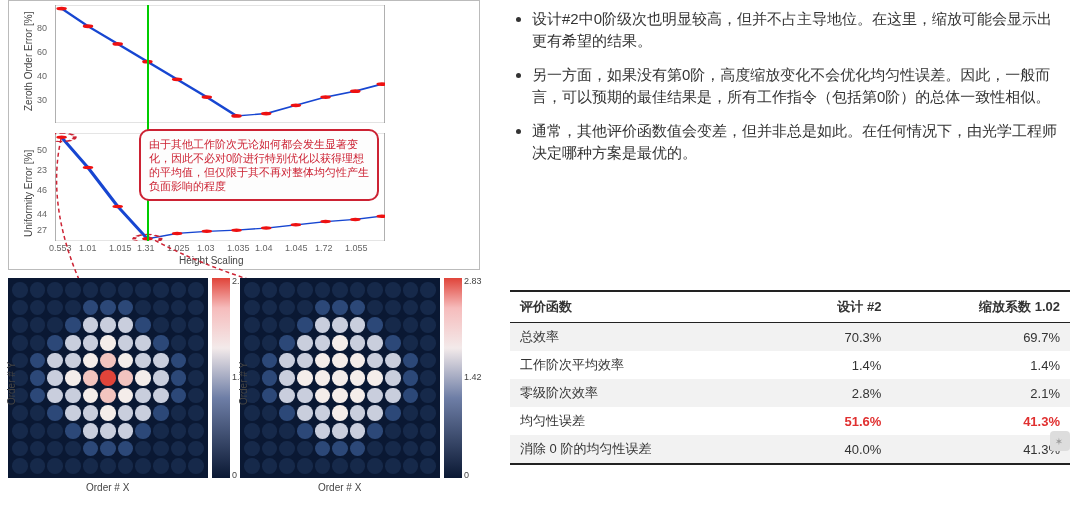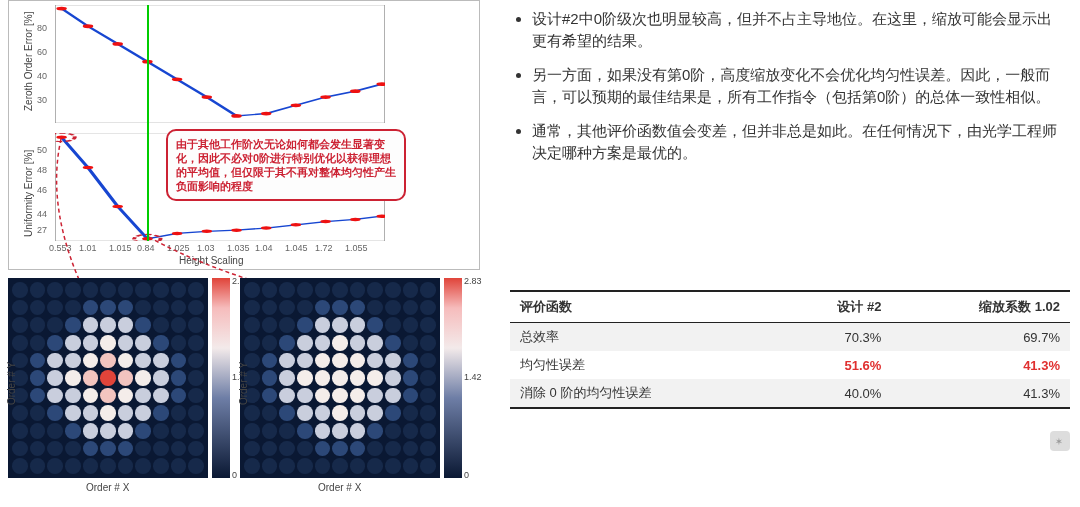--- a/index.html
+++ b/index.html
@@ -93,41 +93,41 @@
               <circle cx="99" cy="77" r="1.6"></circle>
           </g>
           <circle cx="2" cy="4" r="4" fill="none" stroke="#c23" stroke-width="1.2" stroke-dasharray="2 1"></circle>
           <circle cx="28" cy="98" r="4" fill="none" stroke="#c23" stroke-width="1.2" stroke-dasharray="2 1"></circle>
         </svg>
       </div>
       <div class="ylabel" style="left:14px; top:236px;">Uniformity Error [%]</div>
       <div class="tick" style="left:28px; top:224px;">27</div>
       <div class="tick" style="left:28px; top:208px;">44</div>
       <div class="tick" style="left:28px; top:184px;">46</div>
-      <div class="tick" style="left:28px; top:164px;">48</div>
+      <div class="tick" style="left:28px; top:164px;">23</div>
       <div class="tick" style="left:28px; top:144px;">50</div>
 
       <div class="vline" style="left:138px; top:4px; height:236px;"></div>
 
       <div style="position:absolute; left:46px; top:242px; width:330px; height:12px;">
         <span class="tick" style="left:-6px; top:0;">0.553</span>
         <span class="tick" style="left:24px; top:0;">1.01</span>
         <span class="tick" style="left:54px; top:0;">1.015</span>
-        <span class="tick" style="left:82px; top:0;">0.84</span>
+        <span class="tick" style="left:82px; top:0;">1.31</span>
         <span class="tick" style="left:112px; top:0;">1.025</span>
         <span class="tick" style="left:142px; top:0;">1.03</span>
         <span class="tick" style="left:172px; top:0;">1.035</span>
         <span class="tick" style="left:200px; top:0;">1.04</span>
         <span class="tick" style="left:230px; top:0;">1.045</span>
         <span class="tick" style="left:260px; top:0;">1.72</span>
         <span class="tick" style="left:290px; top:0;">1.055</span>
       </div>
       <div class="xlabel" style="left:170px; top:254px;">Height Scaling</div>
 
-      <div class="callout" style="left:157px; top:128px; width:220px;font-weight:bold;">由于其他工作阶次无论如何都会发生显著变化，因此不必对0阶进行特别优化以获得理想的平均值，但仅限于其不再对整体均匀性产生负面影响的程度</div>
+      <div class="callout" style="left:130px; top:128px; width:220px;">由于其他工作阶次无论如何都会发生显著变化，因此不必对0阶进行特别优化以获得理想的平均值，但仅限于其不再对整体均匀性产生负面影响的程度</div>
 
       <svg style="position:absolute; left:0; top:0; width:470px; height:300px; pointer-events:none;">
         <defs>
             <marker id="ah" markerWidth="6" markerHeight="6" refX="5" refY="3" orient="auto">
               <path d="M0,0 L6,3 L0,6 Z" fill="#c23"></path>
             </marker>
           </defs>
         <path d="M52 138 Q 36 210 78 296" fill="none" stroke="#c23" stroke-width="1.5" stroke-dasharray="4 3" marker-end="url(#ah)"></path>
         <path d="M140 236 Q 200 270 300 296" fill="none" stroke="#c23" stroke-width="1.5" stroke-dasharray="4 3" marker-end="url(#ah)"></path>
       </svg>
@@ -424,20 +424,30 @@
           <th class="num">缩放系数 1.02</th>
         </tr>
       </thead>
       <tbody id="tb">
           <tr>
             <td>总效率</td>
             <td class="num ">70.3%</td>
             <td class="num ">69.7%</td>
           </tr>
           <tr>
+            <td>工作阶次平均效率</td>
+            <td class="num ">1.4%</td>
+            <td class="num ">1.4%</td>
+          </tr>
+          <tr>
+            <td>零级阶次效率</td>
+            <td class="num ">2.8%</td>
+            <td class="num ">2.1%</td>
+          </tr>
+          <tr>
             <td>均匀性误差</td>
             <td class="num red-bold">51.6%</td>
             <td class="num red-bold">41.3%</td>
           </tr>
           <tr class="last">
             <td>消除 0 阶的均匀性误差</td>
             <td class="num ">40.0%</td>
             <td class="num ">41.3%</td>
           </tr>
         </tbody>

